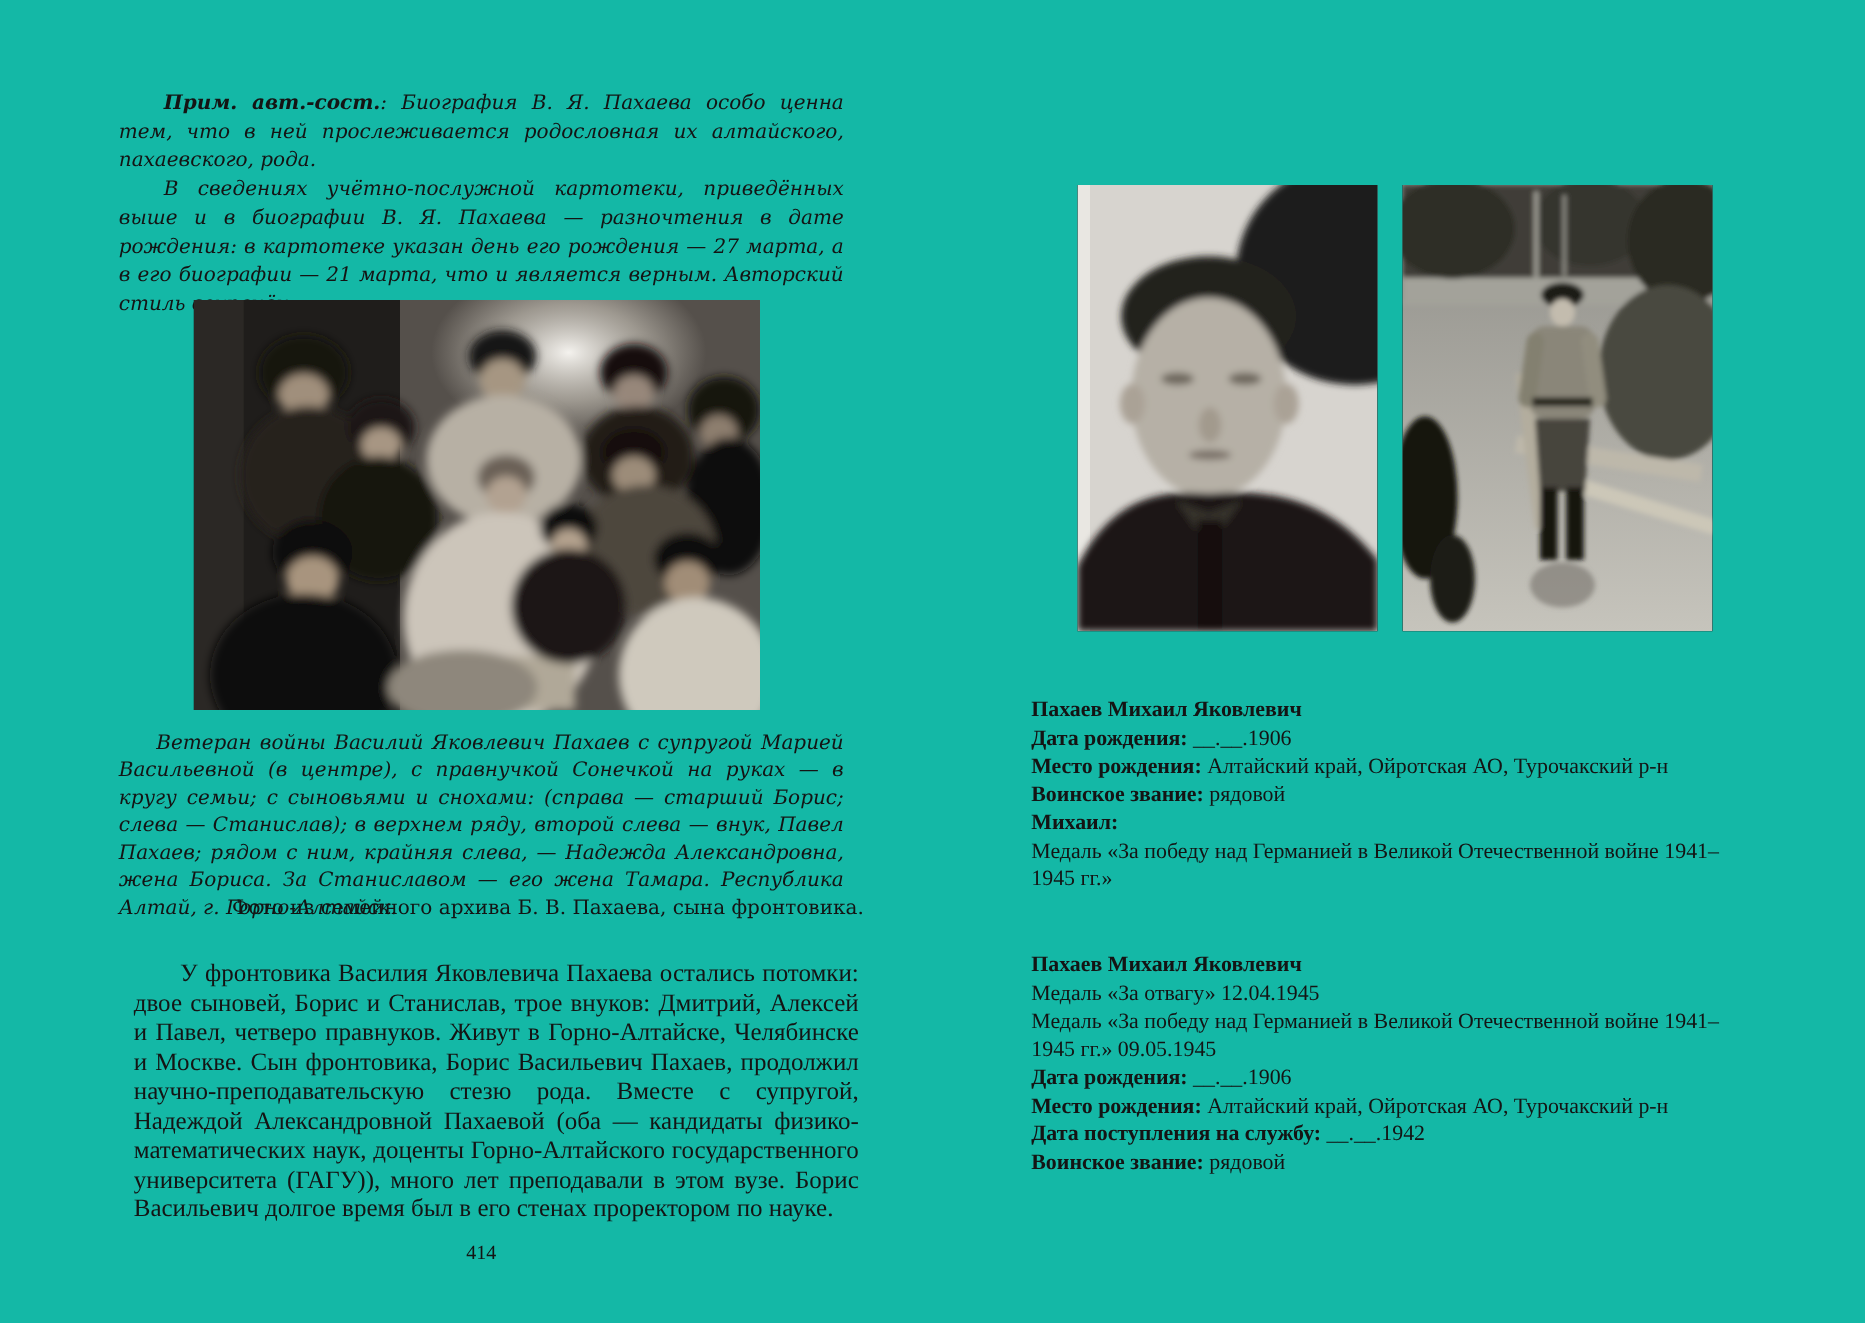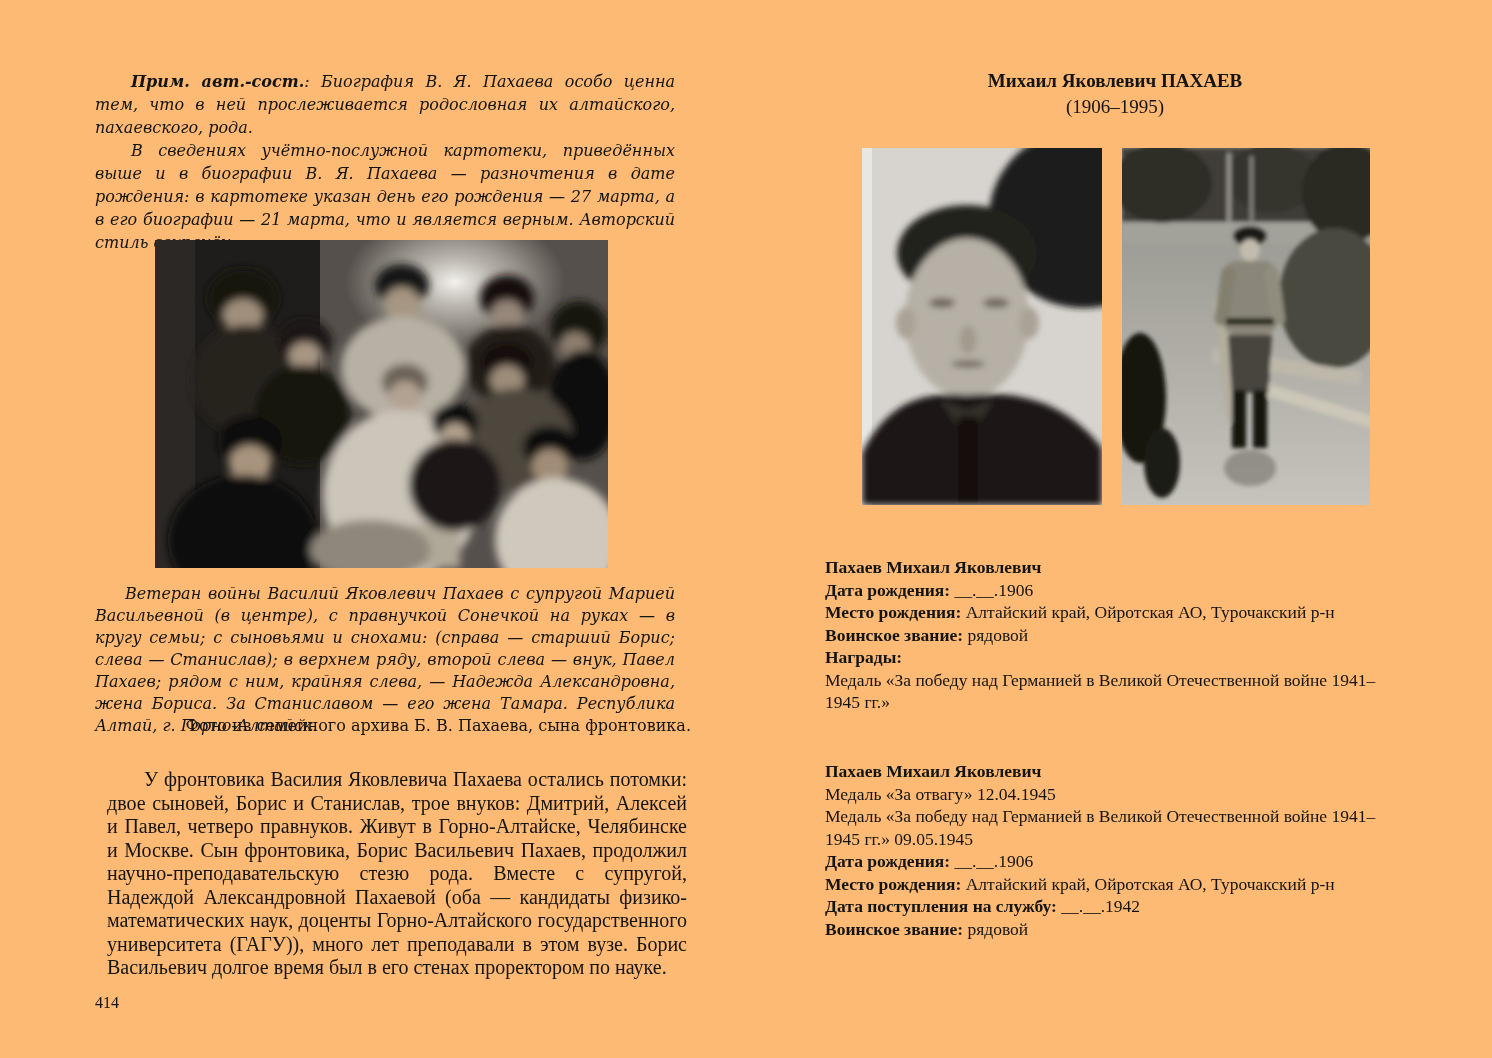--- a/index.html
+++ b/index.html
@@ -1,17 +1,17 @@
 <!DOCTYPE html>
 <html lang="ru"><head>
 <meta charset="utf-8">
 <style>
   html,body { margin:0; padding:0; background:#ffffff; }
   .spread {
-    position:relative; width:1492px; height:1058px; background:#fdba74;
+    position:relative; width:1492px; height:1058px; background:#14b8a6;
     color:#141414; font-family:"Liberation Serif","DejaVu Serif",serif;
     overflow:hidden;
   }
   .page { position:absolute; top:0; height:100%; width:580px; }
   .page-left  { left:95px; }
   .page-right { left:825px; }
 
   
   .note { position:absolute; top:70px; left:0; width:580px;
           font-family:"DejaVu Serif",serif; font-style:italic;
@@ -27,21 +27,21 @@
              font-family:"DejaVu Serif",serif; font-style:italic; font-weight:normal;
              font-size:16px; line-height:22px; text-align:justify; text-indent:30px; }
   .credit  { position:absolute; top:716px; left:16px; width:580px; margin:0;
              font-family:"DejaVu Serif",serif; 
              font-size:16px; text-align:right; }
 
   .body-par { position:absolute; top:756px; left:0; width:580px; margin:12px;
               font-size:20px; line-height:23.5px; text-align:justify; text-indent:37px; }
 
   .page-num { position:absolute; top:994px; left:0; width:580px;
-              font-size:16px; }
+              font-size:16px; text-align:center; }
 
   
   .rp-head  { position:absolute; top:68px; left:0; width:580px; text-align:center; }
   .rp-title { font-size:19px; font-weight:bold; line-height:26px; }
   .rp-years { font-size:19px; line-height:26px; }
 
   .portrait-photo { top:148px; left:37px;  width:240px; height:357px; }
   .standing-photo { top:148px; left:297px; width:248px; height:357px; }
 
   .record { position:absolute; left:0; width:580px; }
@@ -118,24 +118,20 @@
     <p class="caption">Ветеран войны Василий Яковлевич Пахаев с супругой Марией Васильевной (в центре), с правнучкой Сонечкой на руках — в кругу семьи; с сыновьями и снохами: (справа — старший Борис; слева — Станислав); в верхнем ряду, второй слева — внук, Павел Пахаев; рядом с ним, крайняя слева, — Надежда Александровна, жена Бориса. За Станиславом — его жена Тамара. Республика Алтай, г. Горно-Алтайск.</p>
     <p class="credit">Фото из семейного архива Б. В. Пахаева, сына фронтовика.</p>
 
     <p class="body-par">У фронтовика Василия Яковлевича Пахаева остались потомки: двое сыновей, Борис и Станислав, трое внуков: Дмитрий, Алексей и Павел, четверо правнуков. Живут в Горно-Алтайске, Челябинске и Москве. Сын фронтовика, Борис Васильевич Пахаев, продолжил научно-преподавательскую стезю рода. Вместе с супругой, Надеждой Александровной Пахаевой (оба — кандидаты физико-математических наук, доценты Горно-Алтайского государственного университета (ГАГУ)), много лет преподавали в этом вузе. Борис Васильевич долгое время был в его стенах проректором по науке.</p>
 
     <div class="page-num">414</div>
   </section>
 
   <section class="page page-right">
 
-    <div class="rp-head">
-      <div class="rp-title">Михаил Яковлевич ПАХАЕВ</div>
-      <div class="rp-years">(1906–1995)</div>
-    </div>
 
     <figure class="photo-frame portrait-photo">
       <svg viewBox="0 0 240 357" preserveAspectRatio="none">
         <defs>
           <filter id="soft2" x="-20%" y="-20%" width="140%" height="140%">
             <feGaussianBlur stdDeviation="3"></feGaussianBlur>
           </filter>
         </defs>
         <rect width="240" height="357" fill="#d7d4cf"></rect>
         <rect x="0" y="0" width="10" height="357" fill="#e9e7e2"></rect>
@@ -194,21 +190,21 @@
           <ellipse cx="128" cy="320" rx="26" ry="18" fill="#74726a" opacity="0.6"></ellipse>
         </g>
       </svg>
     </figure>
 
     <div class="record record-1">
       <p><span class="lbl">Пахаев Михаил Яковлевич</span></p>
       <p><span class="lbl">Дата рождения:</span> <span>__.__.1906</span></p>
       <p><span class="lbl">Место рождения:</span> <span>Алтайский край, Ойротская АО, Турочакский р-н</span></p>
       <p><span class="lbl">Воинское звание:</span> <span>рядовой</span></p>
-      <p><span class="lbl">Награды:</span></p>
+      <p><span class="lbl">Михаил:</span></p>
       <p>Медаль «За победу над Германией в Великой Отечественной войне 1941–1945 гг.»</p>
     </div>
 
     <div class="record record-2">
       <p><span class="lbl">Пахаев Михаил Яковлевич</span></p>
       <p>Медаль «За отвагу» 12.04.1945</p>
       <p>Медаль «За победу над Германией в Великой Отечественной войне 1941–1945 гг.» 09.05.1945</p>
       <p><span class="lbl">Дата рождения:</span> <span>__.__.1906</span></p>
       <p><span class="lbl">Место рождения:</span> <span>Алтайский край, Ойротская АО, Турочакский р-н</span></p>
       <p><span class="lbl">Дата поступления на службу:</span> <span>__.__.1942</span></p>

